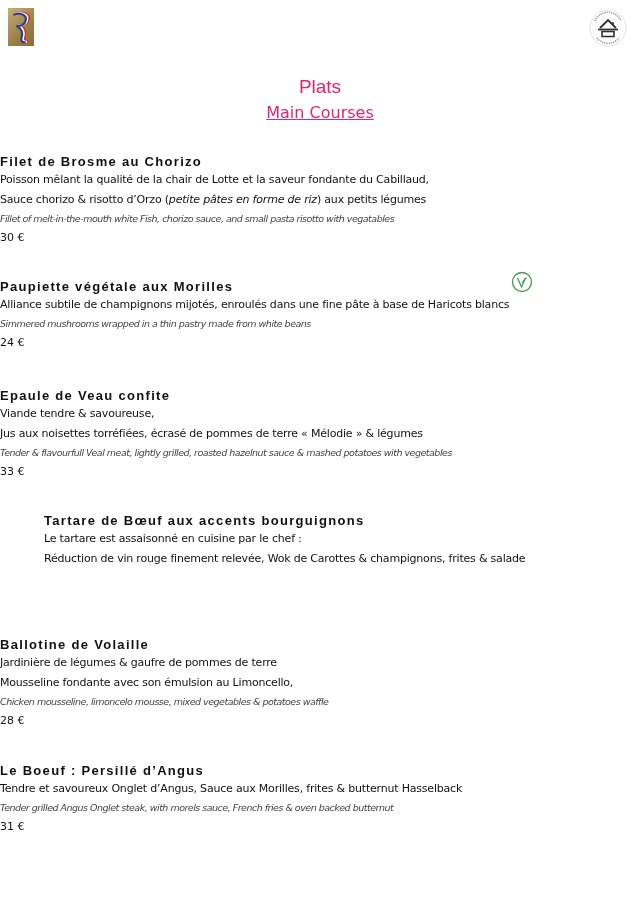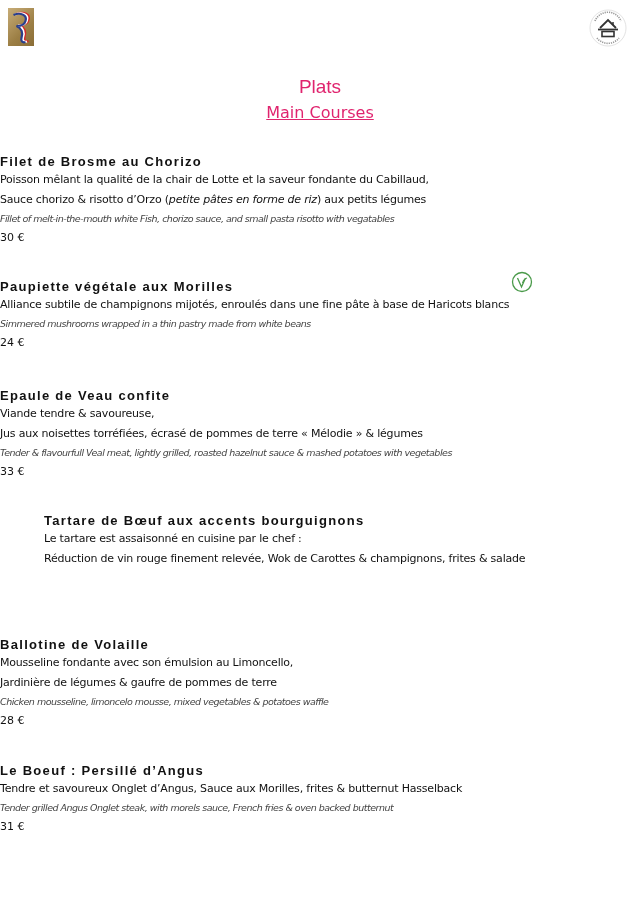--- a/index.html
+++ b/index.html
@@ -157,22 +157,22 @@
 </div>
 
 <div class="dish" style="top:512px;padding-left:44px;">
   <div class="dish-name">Tartare de Bœuf aux accents bourguignons</div>
   <div class="dish-desc">Le tartare est assaisonné en cuisine par le chef :</div>
   <div class="dish-desc">Réduction de vin rouge finement relevée, Wok de Carottes &amp; champignons, frites &amp; salade</div>
 </div>
 
 <div class="dish" style="top:636px;">
   <div class="dish-name">Ballotine de Volaille</div>
+  <div class="dish-desc">Jardinière de légumes &amp; gaufre de pommes de terre</div>
   <div class="dish-desc">Mousseline fondante avec son émulsion au Limoncello,</div>
-  <div class="dish-desc">Jardinière de légumes &amp; gaufre de pommes de terre</div>
   <div class="dish-en">Chicken mousseline, limoncelo mousse, mixed vegetables &amp; potatoes waffle</div>
   <div class="dish-price">28 €</div>
 </div>
 
 <div class="dish" style="top:762px;">
   <div class="dish-name">Le Boeuf : Persillé d’Angus</div>
   <div class="dish-desc">Tendre et savoureux Onglet d’Angus, Sauce aux Morilles, frites &amp; butternut Hasselback</div>
   <div class="dish-en">Tender grilled Angus Onglet steak, with morels sauce, French fries &amp; oven backed butternut</div>
   <div class="dish-price">31 €</div>
 </div>

